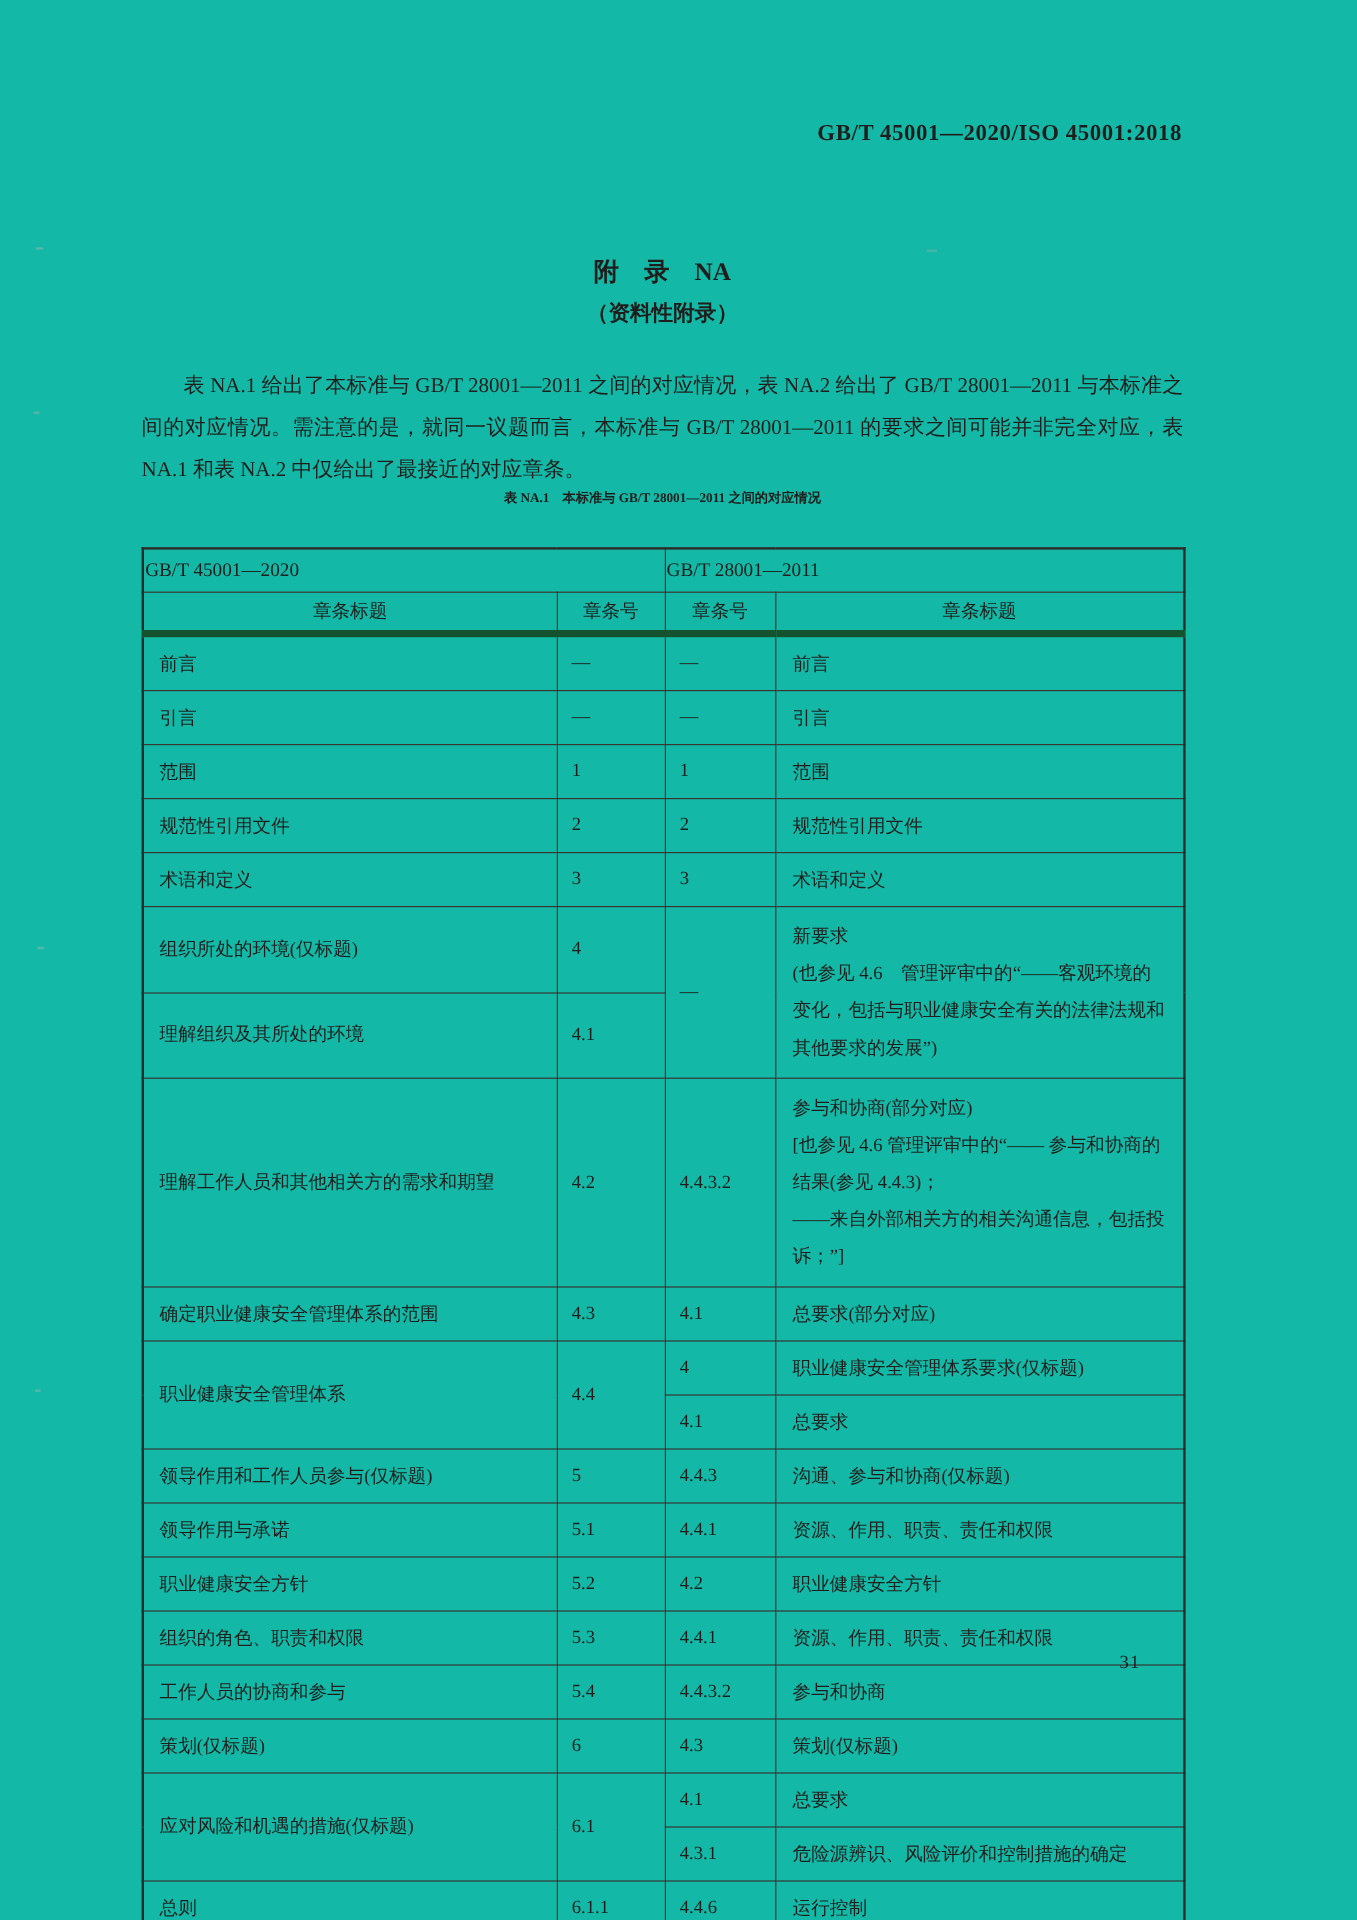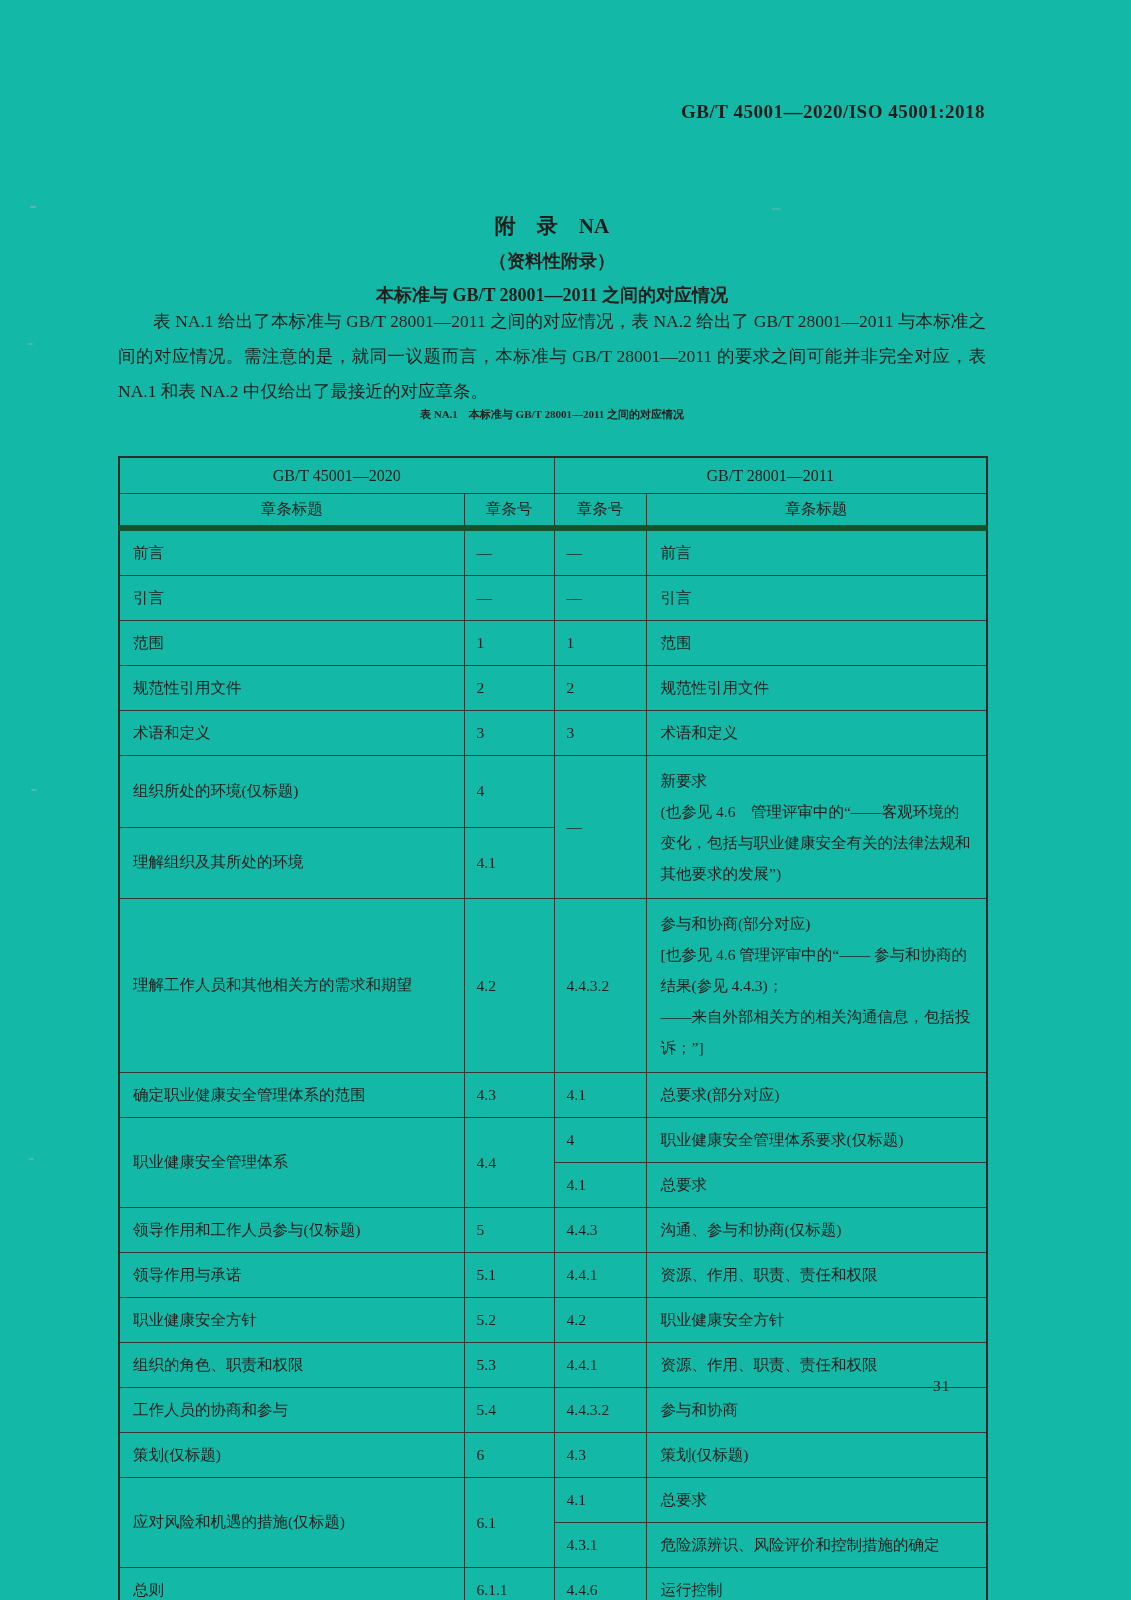--- a/index.html
+++ b/index.html
@@ -45,21 +45,21 @@
     border-collapse:collapse;
     border:2px solid #2e2c29;
     font-size:15.5px;
   }
   table.na th, table.na td {
     border:1px solid #393733;
     vertical-align:middle;
     white-space:pre-line;
     font-weight:normal;
   }
-  table.na thead tr.group-row th { height:33px; text-align:center; font-size:16px;margin-top:10px; }
+  table.na thead tr.group-row th { height:33px; text-align:left; font-size:16px;margin-top:10px; }
   table.na thead tr.cols-row th { height:29px; text-align:center; border-bottom:6px solid #14532d; }
   table.na td { height:34px; padding:5px 8px; }
   table.na td.c1 { padding-left:13px; text-align:left; }
   table.na td.c2 { padding-left:12px; text-align:left; }
   table.na td.c3 { padding-left:12px; text-align:left; }
   table.na td.c4 { padding-left:14px; padding-right:12px; text-align:left; }
   table.na td.ml { line-height:2.0; padding-top:9px; padding-bottom:9px; }
   .page-number {
     position:absolute; top:1377px; left:933px;
     font-size:15.5px; letter-spacing:1px;
@@ -77,21 +77,20 @@
   <div class="speck" style="left:28px; top:343px; width:5px; height:2px; opacity:.4;"></div>
   <div class="speck" style="left:31px; top:789px; width:6px; height:2px; opacity:.4;"></div>
   <div class="speck" style="left:29px; top:1158px; width:5px; height:2px; opacity:.4;"></div>
   <div class="speck" style="left:772px; top:208px; width:9px; height:2px; opacity:.3;"></div>
 
   <div class="content">
 
     <div class="title-block">
       <div class="title-line1">附　录　NA</div>
       <div class="title-line2">（资料性附录）</div>
-      <div class="title-line3">本标准与 GB/T 28001—2011 之间的对应情况</div>
     </div>
 
     <div class="intro">表 NA.1 给出了本标准与 GB/T 28001—2011 之间的对应情况，表 NA.2 给出了 GB/T 28001—2011 与本标准之间的对应情况。需注意的是，就同一议题而言，本标准与 GB/T 28001—2011 的要求之间可能并非完全对应，表 NA.1 和表 NA.2 中仅给出了最接近的对应章条。</div>
 
     <div class="table-caption">表 NA.1　本标准与 GB/T 28001—2011 之间的对应情况</div>
 
     <table class="na">
       <colgroup>
         <col style="width:345px">
         <col style="width:90px">

